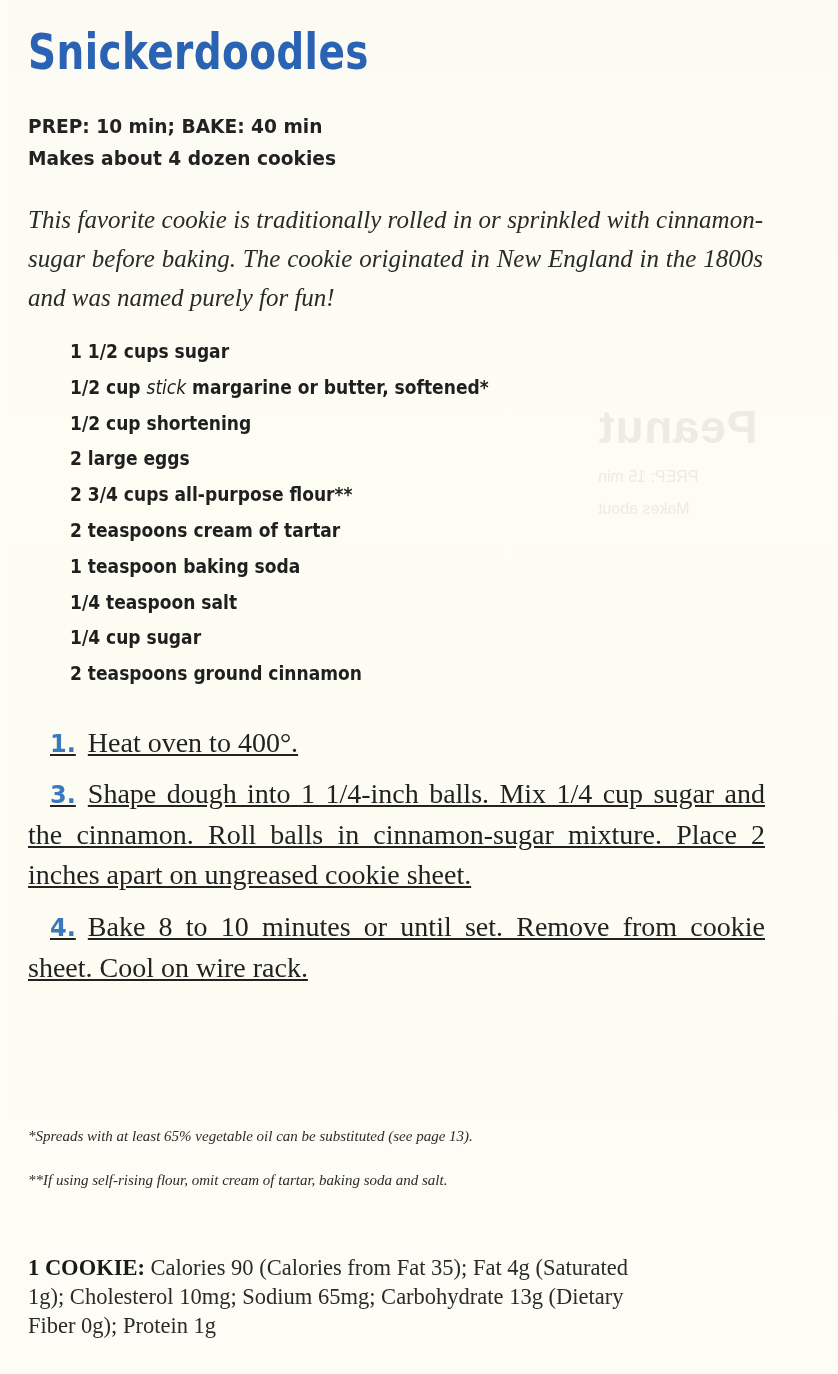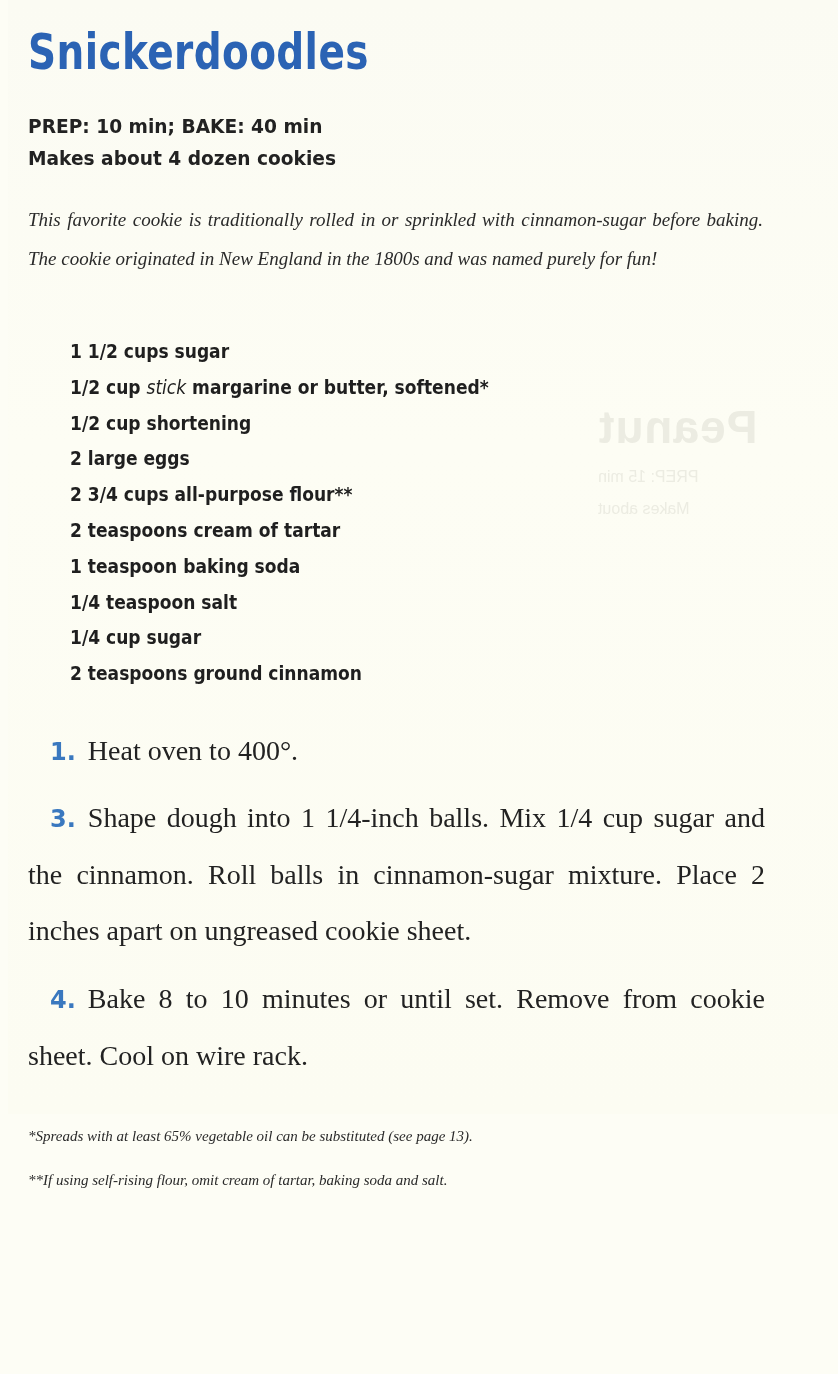--- a/index.html
+++ b/index.html
@@ -50,21 +50,21 @@
       color: #222;
       transform: scaleX(0.93);
       transform-origin: left top;
     }
     .intro {
       position: absolute;
       left: 20px; top: 200px;
       width: 735px;
       font-family: "Liberation Serif", serif;
       font-style: italic;
-      font-size: 19px;
+      font-size: 25px;
       line-height: 39px;
       color: #2a2a2a;
       text-align: justify;
     }
     .ingredients {
       position: absolute;
       left: 62px; top: 334px;
       margin: 0; padding: 0;
       list-style: none;
       font-family: "DejaVu Sans", sans-serif;
@@ -75,22 +75,23 @@
     }
     .ingredients li { white-space: nowrap; transform: scaleX(0.9); transform-origin: left center; }
     .ingredients .it { font-style: italic; font-weight: normal; }
 
     .steps {
       position: absolute;
       left: 20px; top: 723px;
       width: 737px;
       font-family: "Liberation Serif", serif;
       font-size: 28px;
-      line-height: 56px;
+      line-height: 40px;
       color: #222;
+      text-decoration: underline;
     }
     .step { text-align: justify; text-indent: 22px; margin-bottom: 10px; }
     .step-num {
       font-family: "DejaVu Sans", sans-serif;
       font-weight: bold;
       color: #3a78bf;
       font-size: 24px;
       margin-right: 12px;
     }
     .notes {
@@ -152,14 +153,17 @@
     <p class="step" style="margin-top:0;"><span class="step-num">1.</span><span>Heat oven to 400°.</span></p>
     <p class="step" style="margin-top:0;"><span class="step-num">3.</span><span>Shape dough into 1 1/4-inch balls. Mix 1/4 cup sugar and the cinnamon. Roll balls in cinnamon-sugar mixture. Place 2 inches apart on ungreased cookie sheet.</span></p>
     <p class="step" style="margin-top:12px;"><span class="step-num">4.</span><span>Bake 8 to 10 minutes or until set. Remove from cookie sheet. Cool on wire rack.</span></p>
   </div>
 
   <div class="notes">
     <p class="note" style="margin-top:0;">*Spreads with at least 65% vegetable oil can be substituted (see page 13).</p>
     <p class="note" style="margin-top:0;">**If using self-rising flour, omit cream of tartar, baking soda and salt.</p>
   </div>
 
+  <div class="nutrition">
+    <span class="n-label">1 COOKIE:</span><span> Calories 90 (Calories from Fat 35); Fat 4g (Saturated 1g); Cholesterol 10mg; Sodium 65mg; Carbohydrate 13g (Dietary Fiber 0g); Protein 1g</span>
+  </div>
 
 </div>
 
 </body></html>

